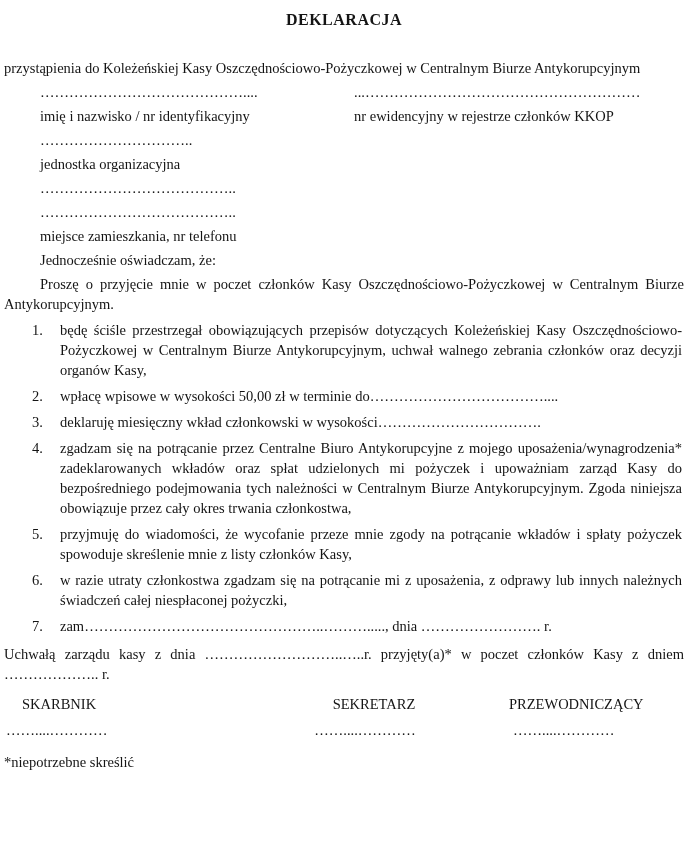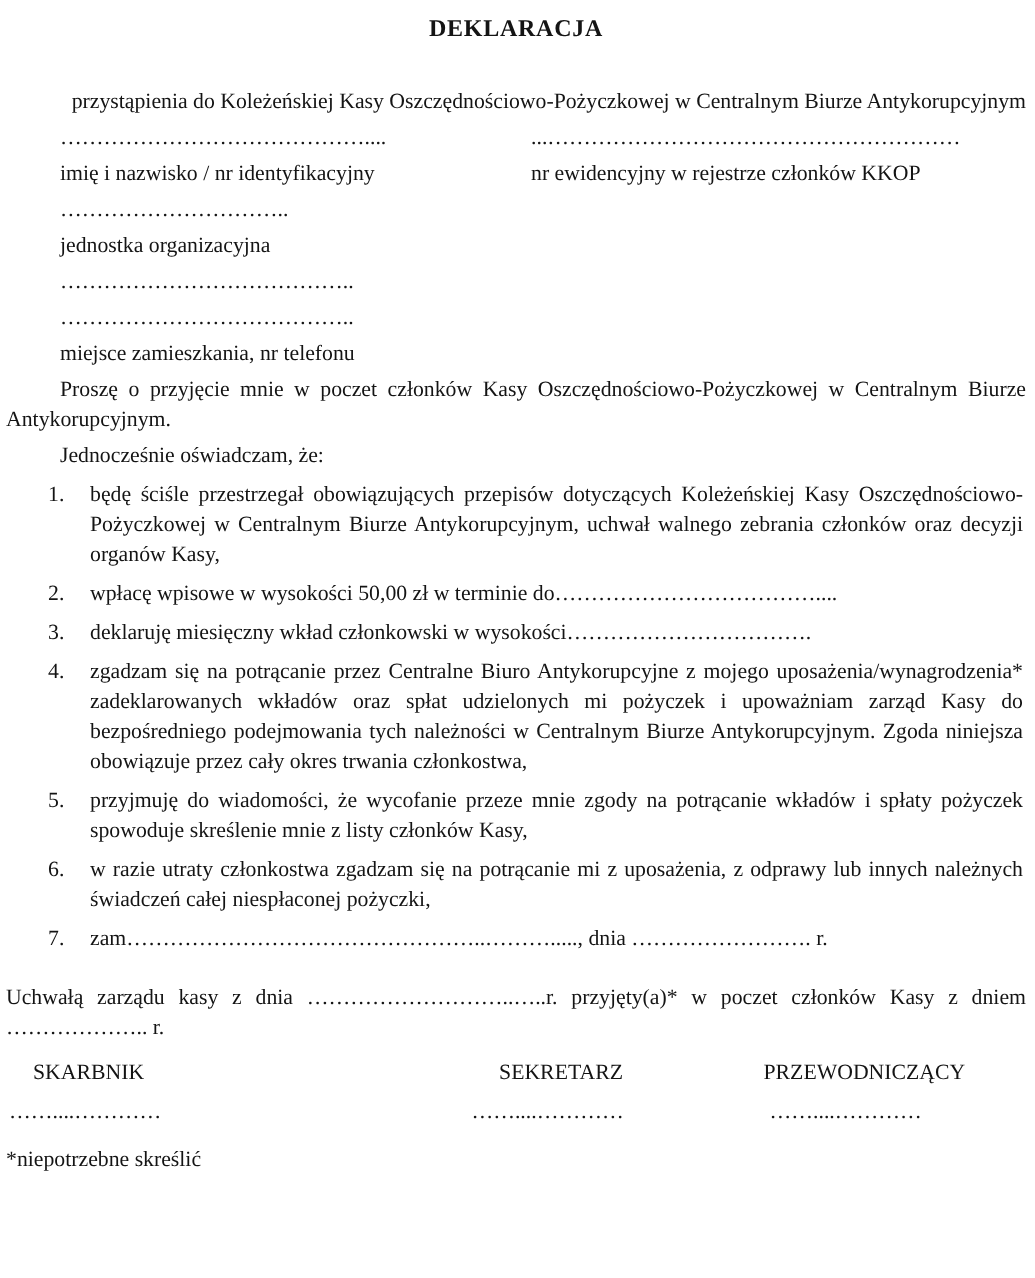--- a/index.html
+++ b/index.html
@@ -23,21 +23,21 @@
     padding: 8px 6px 0 4px;
   }
   .doc-title {
     text-align: center;
     font-weight: bold;
     font-size: 16px;
     letter-spacing: 0.5px;
     margin: 2px 0 0 0;
   }
   .doc-subtitle {
-    text-align: right;
+    text-align: left;
     margin-top: 28px;
     margin-bottom: 4px;
   }
   .fields {
     margin-left: 36px;
   }
   .f-row {
     margin-bottom: 4px;
     height: 20px;
     white-space: nowrap;
@@ -74,21 +74,21 @@
     left: 28px;
     top: 0;
   }
   .zam-line {
     padding-left: 56px;
     margin: 6px 0 8px 0;
   }
   .resolution {
     text-align: justify;
     text-indent: 0;
-    margin: 19px 0 0 0;
+    margin: 8px 0 0 0;
   }
   .sig-row {
     display: flex;
     margin-top: 10px;
   }
   .sig-col1 { flex: 0 0 235px; }
   .sig-col2 { flex: 0 0 232px; text-align: center; }
   .sig-col3 { flex: 1; }
   .sig-col1 .sig-title { padding-left: 18px; }
   .sig-col2 .sig-title { padding-left: 38px; }
@@ -119,23 +119,23 @@
       <div class="cell-left">imię i nazwisko / nr identyfikacyjny</div>
       <div class="cell-right">nr ewidencyjny w rejestrze członków KKOP</div>
     </div>
     <div class="f-row">…………………………..</div>
     <div class="f-row">jednostka organizacyjna</div>
     <div class="f-row">…………………………………..</div>
     <div class="f-row">…………………………………..</div>
     <div class="f-row">miejsce zamieszkania, nr telefonu</div>
   </div>
 
+  <div class="para">Jednocześnie oświadczam, że:</div>
+
   <div class="para">Proszę o przyjęcie mnie w poczet członków Kasy Oszczędnościowo-Pożyczkowej w Centralnym Biurze Antykorupcyjnym.</div>
-
-  <div class="para">Jednocześnie oświadczam, że:</div>
 
   <div class="decl-list">
     <div class="decl">
       <span class="num">1.</span>
       <span>będę ściśle przestrzegał obowiązujących przepisów dotyczących Koleżeńskiej Kasy Oszczędnościowo-Pożyczkowej w Centralnym Biurze Antykorupcyjnym, uchwał walnego zebrania członków oraz decyzji organów Kasy,</span>
     </div>
     <div class="decl single-line">
       <span class="num">2.</span>
       <span>wpłacę wpisowe w wysokości 50,00 zł w terminie do………………………………....</span>
     </div>

